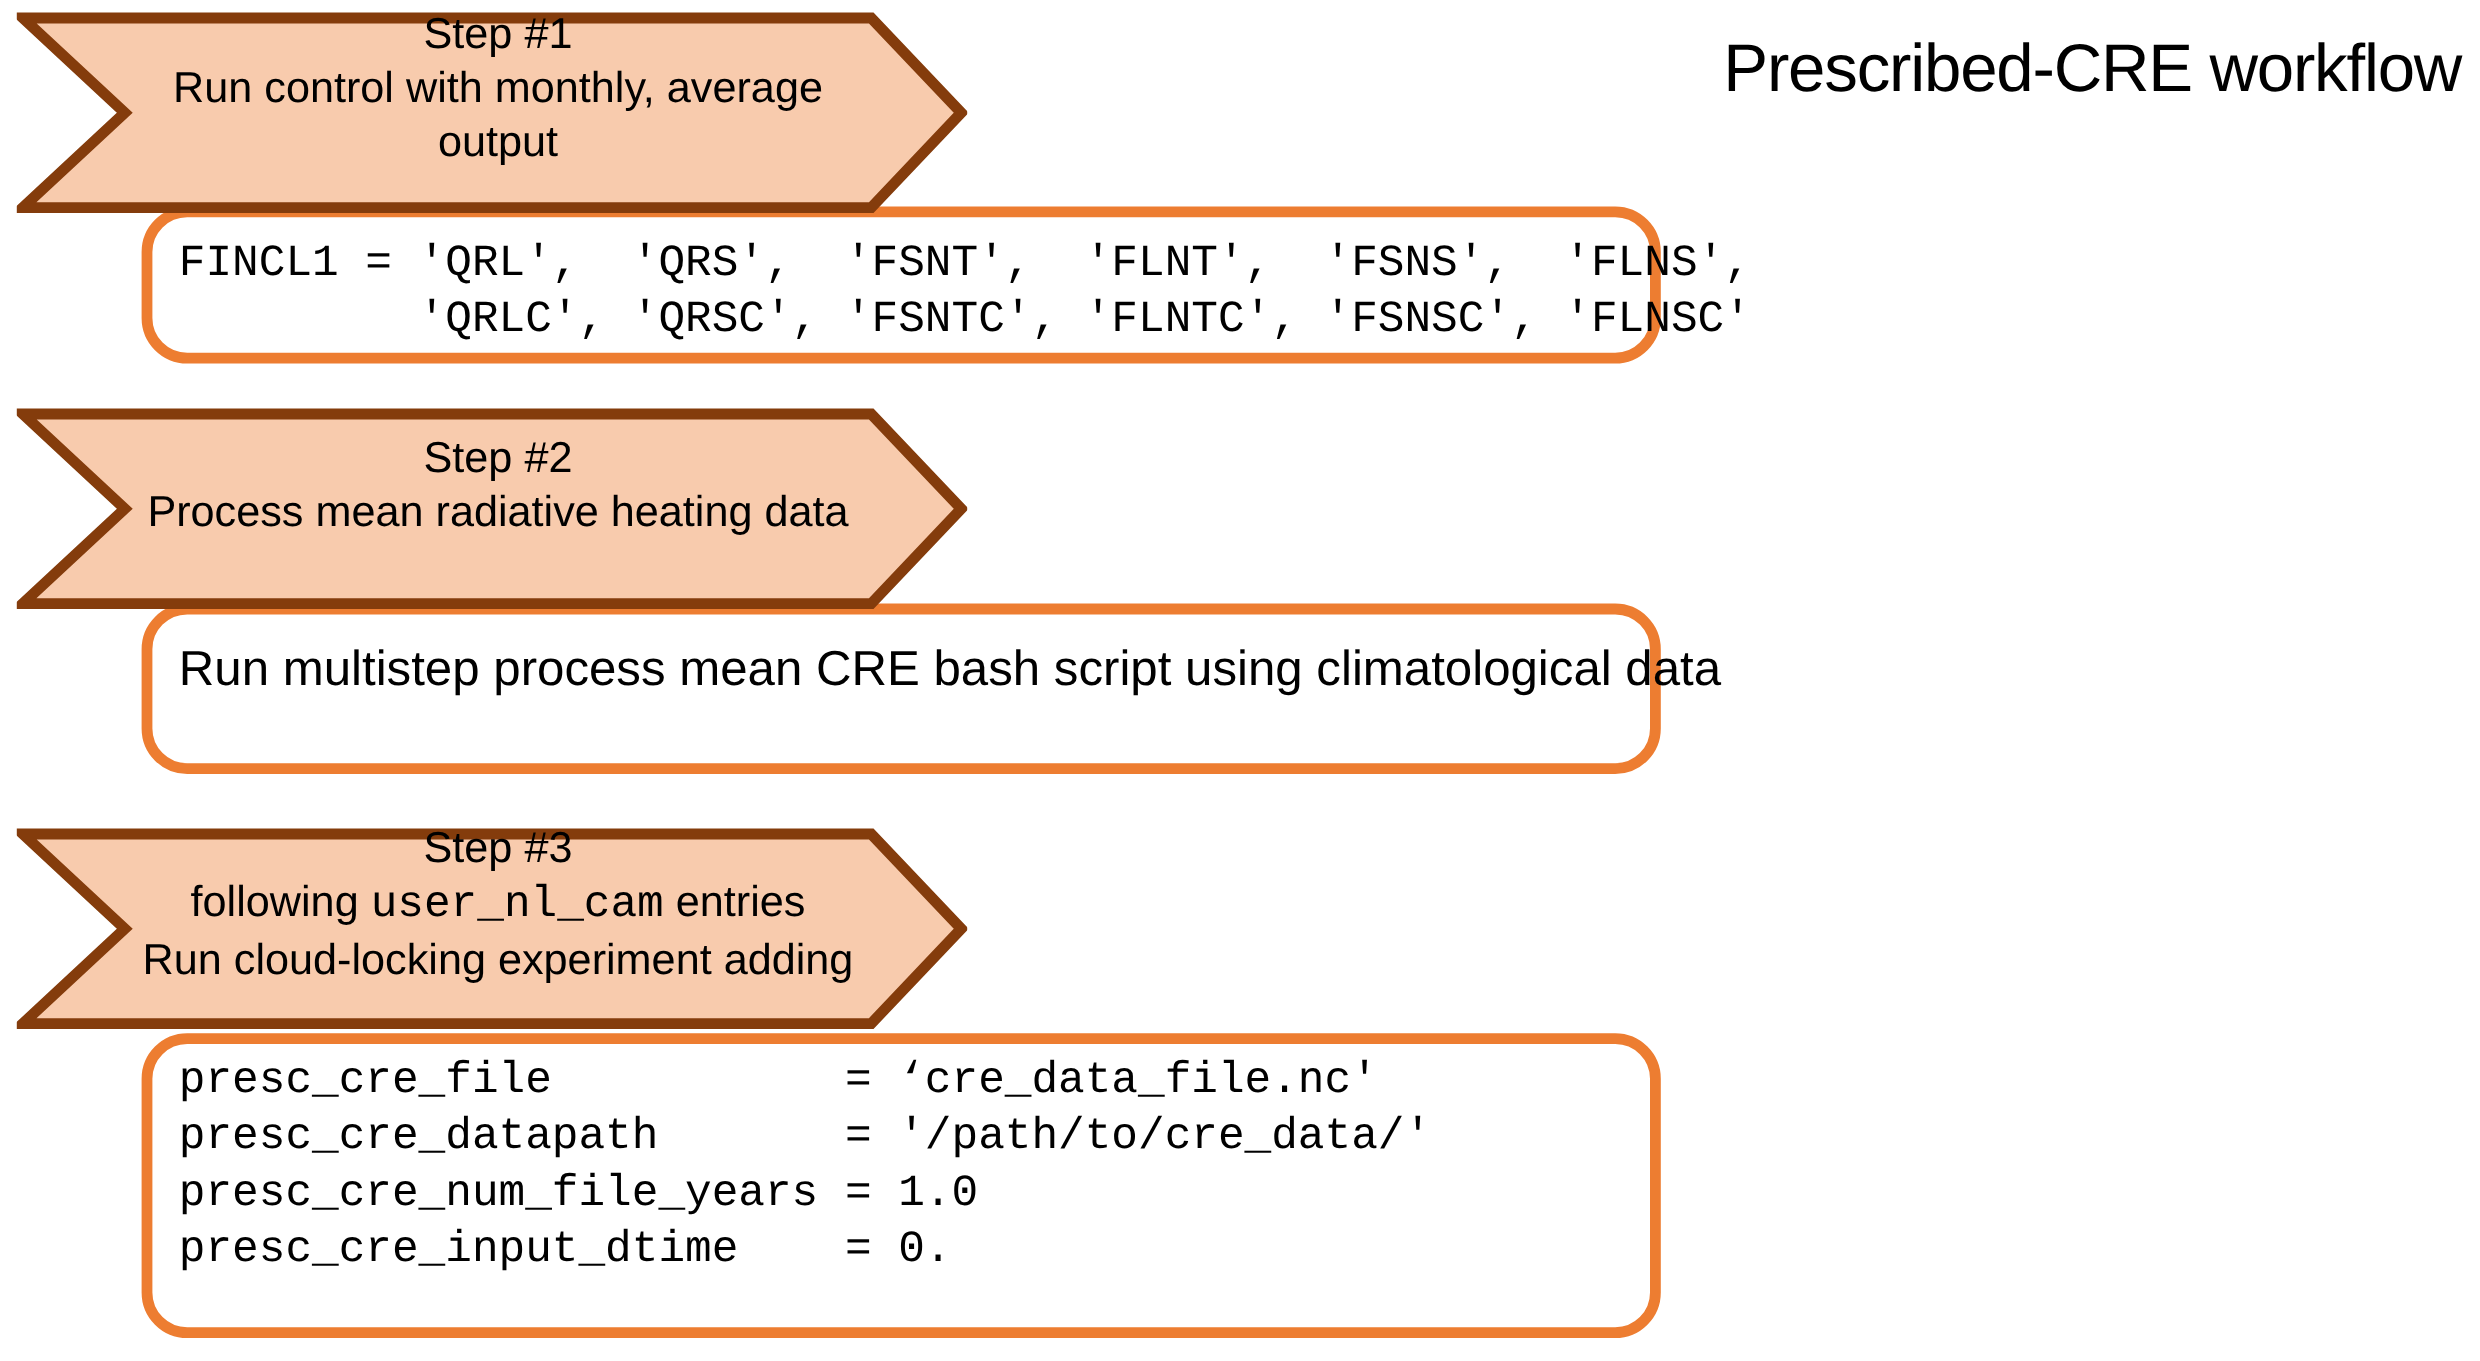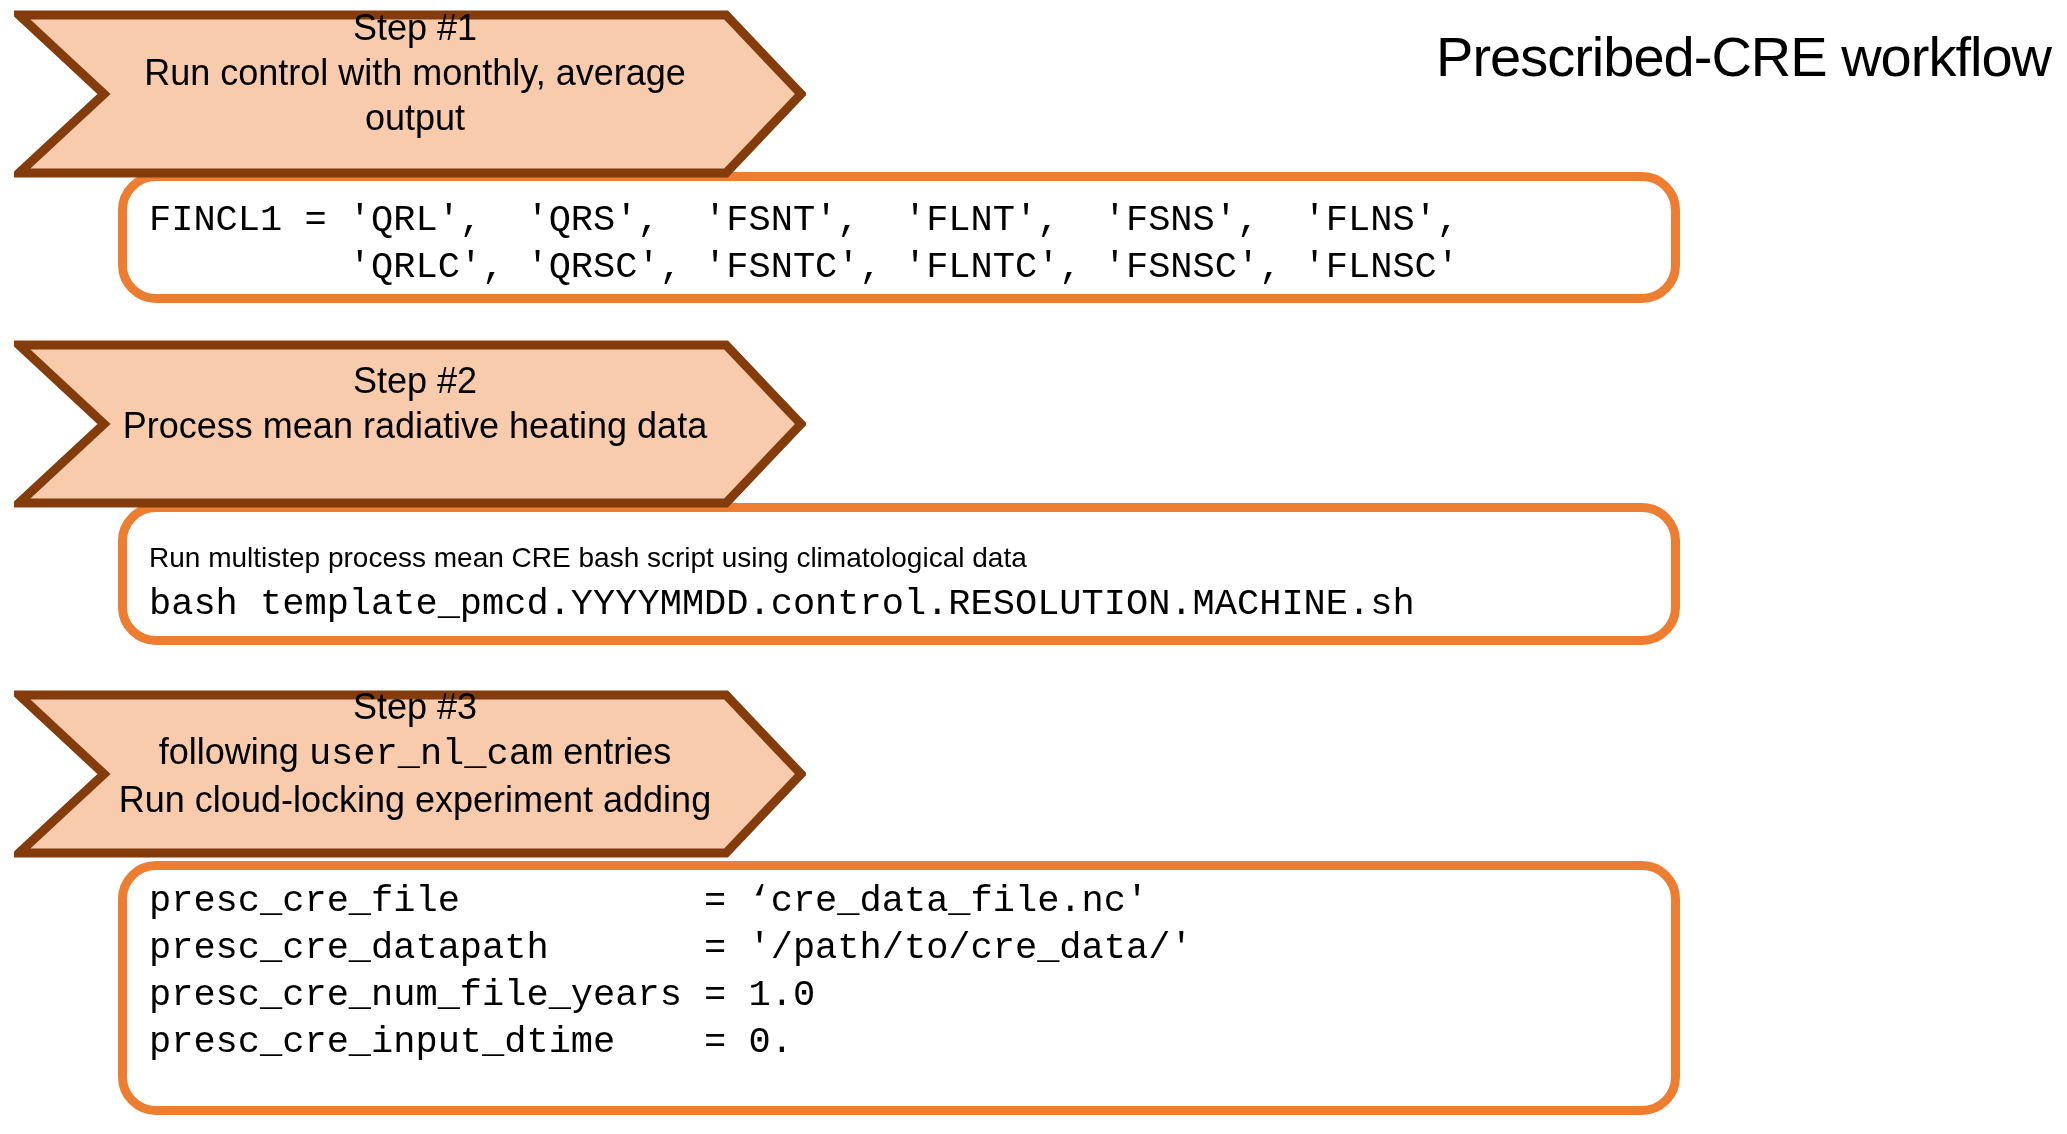--- a/index.html
+++ b/index.html
@@ -40,39 +40,39 @@
   .label .mono-inline{
     font-family:"Liberation Mono","DejaVu Sans Mono",monospace;
     font-size:37px;
   }
   .c1{top:10px;}
   .c2{top:340px;}
   .c3{top:690px;}
   
   .codebox{
     position:absolute;
-    left:118px;width:1562px;
+    left:118px;width:1266px;
     box-sizing:border-box;
     background:#ffffff;
     border:9px solid #ED7D31;
     border-radius:38px;
     z-index:1;
     padding:0 22px;
   }
   .b1{top:172px;height:131px;padding-top:16px;}
   .b2{top:503px;height:142px;padding-top:22px;}
   .b3{top:861px;height:254px;padding-top:8px;}
   .code-line{
     font-family:"Liberation Mono","DejaVu Sans Mono",monospace;
     font-size:37px;
     line-height:47px;
     white-space:pre;
   }
   .desc-line{
-    font-size:28px;
+    font-size:41px;
     line-height:47px;
     white-space:pre;
   }
 </style>
 </head>
 <body>
 
 <div class="slide">
 
   <div class="page-title">Prescribed-CRE workflow</div>
@@ -98,21 +98,20 @@
       <polygon points="5,5 712,5 787,84 712,163 5,163 90,84" fill="#F8CBAD" stroke="#843C0C" stroke-width="9" stroke-linejoin="miter"></polygon>
     </svg>
     <div class="label">
       <span>Step #2</span>
       <span>Process mean radiative heating data</span>
     </div>
   </div>
 
   <div class="codebox b2">
     <div class="desc-line">Run multistep process mean CRE bash script using climatological data</div>
-    <div class="code-line">bash template_pmcd.YYYYMMDD.control.RESOLUTION.MACHINE.sh</div>
   </div>
 
   <div class="chevron c3">
     <svg viewBox="0 0 792 168">
       <polygon points="5,5 712,5 787,84 712,163 5,163 90,84" fill="#F8CBAD" stroke="#843C0C" stroke-width="9" stroke-linejoin="miter"></polygon>
     </svg>
     <div class="label">
       <span>Step #3</span>
       <span><span>following </span><span class="mono-inline">user_nl_cam</span><span> entries</span></span>
       <span>Run cloud-locking experiment adding</span>

